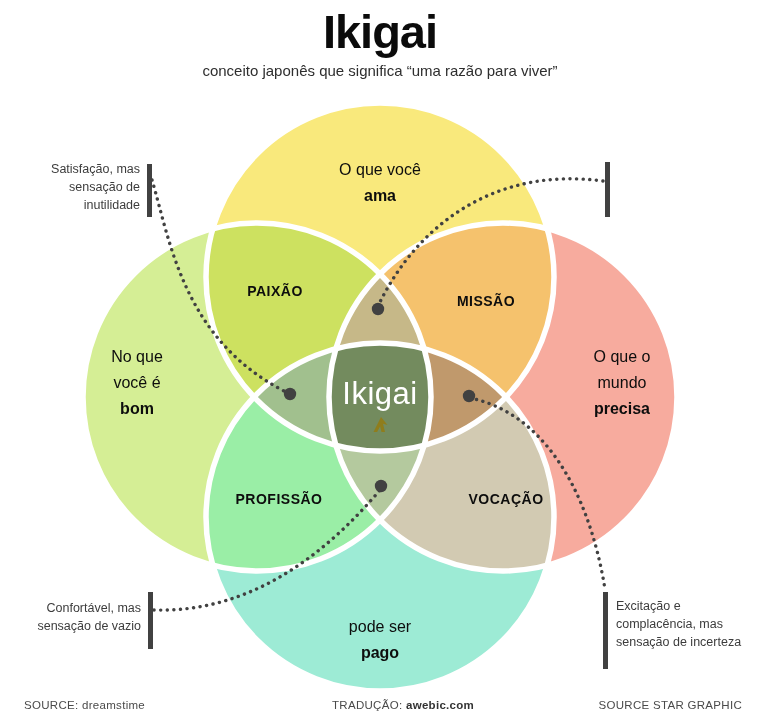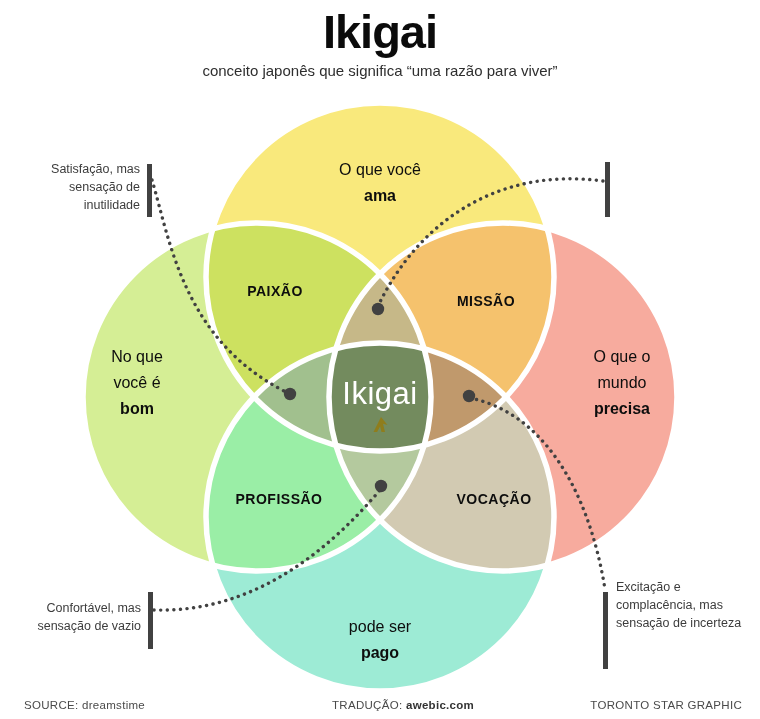--- a/index.html
+++ b/index.html
@@ -138,31 +138,31 @@
   </div>
   <div class="abs circle-label" style="left:380px;top:588px;">
     <br>
     <span>pode ser</span><br>
     <b>pago</b>
   </div>
 
   <div class="abs zone-label" style="left:275px;top:283px;">PAIXÃO</div>
   <div class="abs zone-label" style="left:486px;top:283px;margin-top:10px;">MISSÃO</div>
   <div class="abs zone-label" style="left:279px;top:491px;">PROFISSÃO</div>
-  <div class="abs zone-label" style="left:494px;top:491px;">VOCAÇÃO</div>
+  <div class="abs zone-label" style="left:506px;top:491px;">VOCAÇÃO</div>
 
   <div class="abs center-label" style="left:380px;top:376px;">Ikigai</div>
   <svg class="abs center-arrow" style="left:381px;top:416px;" width="17" height="17" viewBox="0 0 17 17">
     <path d="M1 16 L8.5 1 L15 9 L10.5 7.8 L12.5 16 L9 16 L7.6 10.2 L4.6 16 Z" fill="#8F7D1C"></path>
   </svg>
 
   <div class="abs callout right-align" style="right:620px;top:160px;width:118px;">Satisfação, mas sensação de inutilidade</div>
   <div class="abs callout right-align" style="right:619px;top:599px;width:130px;">Confortável, mas sensação de vazio</div>
-  <div class="abs callout" style="left:616px;top:578px;width:132px;">Excitação e complacência, mas sensação de incerteza</div>
+  <div class="abs callout" style="left:616px;top:597px;width:132px;">Excitação e complacência, mas sensação de incerteza</div>
 
   <div class="abs footer" style="left:24px;top:699px;">SOURCE: dreamstime</div>
   <div class="abs footer" style="left:332px;top:699px;">
     <span>TRADUÇÃO:</span>
     <b>awebic.com</b>
   </div>
-  <div class="abs footer" style="right:18px;top:699px;">TORONTO STAR GRAPHIC</div>
+  <div class="abs footer" style="right:18px;top:699px;">SOURCE STAR GRAPHIC</div>
 
 </div>
 
 </body></html>

